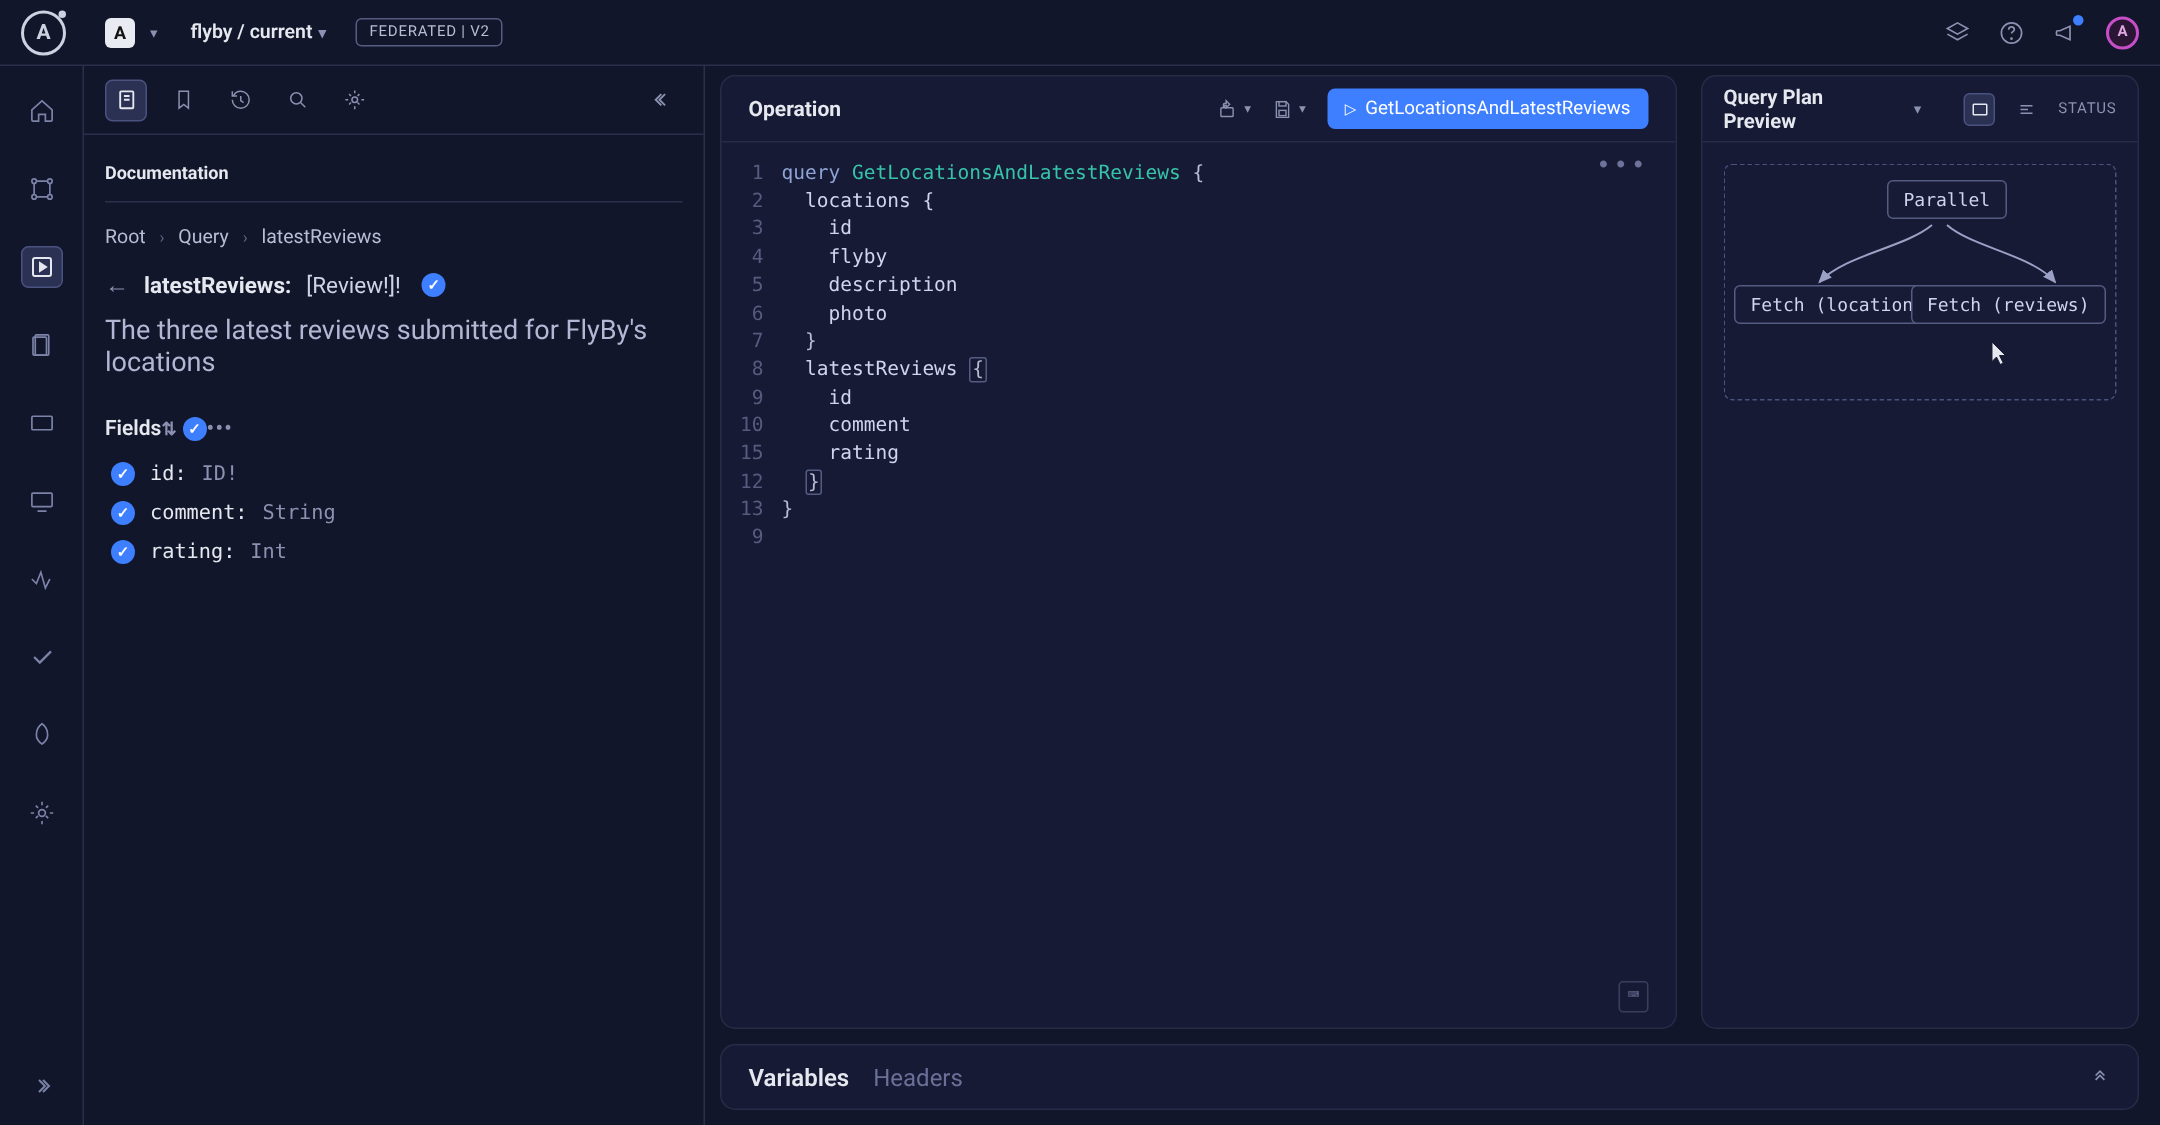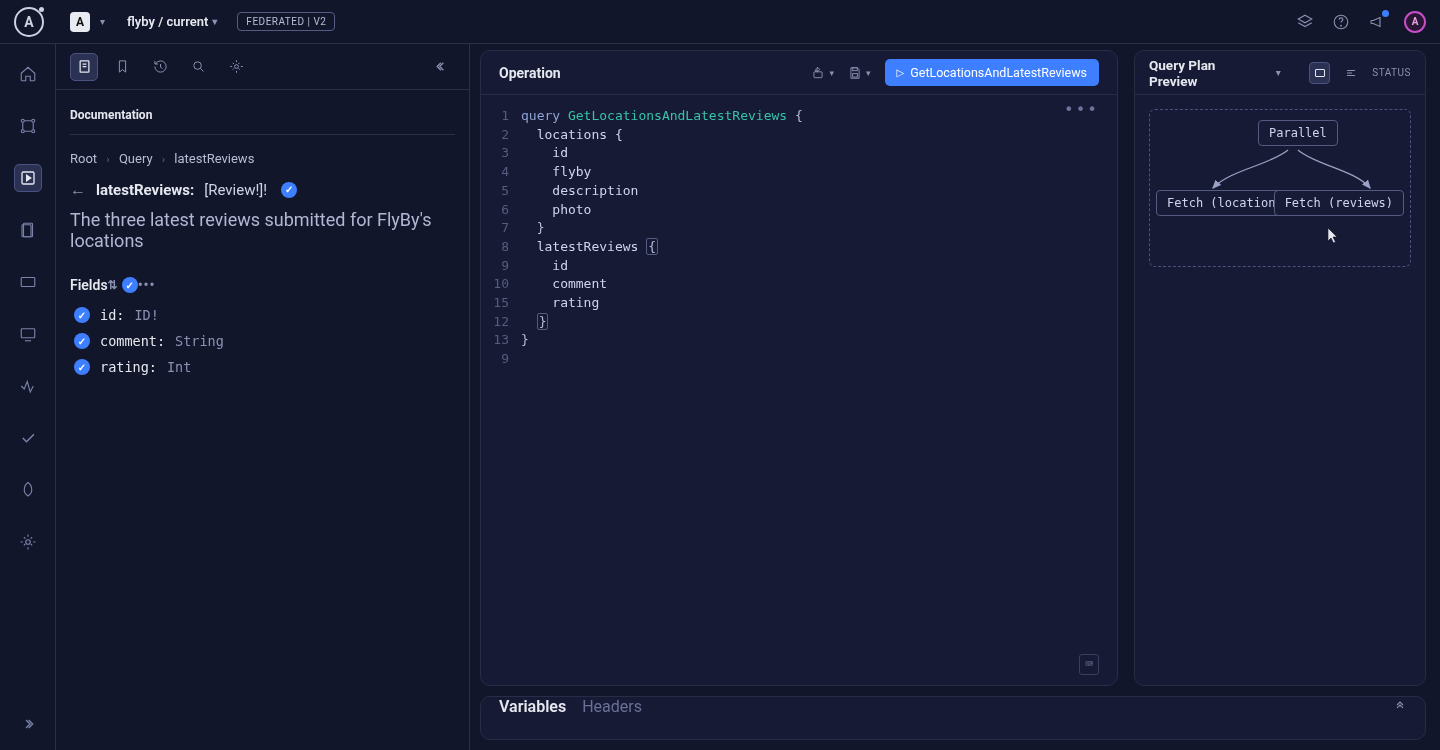--- a/index.html
+++ b/index.html
@@ -152,21 +152,21 @@
   .kw { color:#8fa3d4; }
   .op-name { color:#36c3a8; }
   .prop { color:#cfd4ef; }
   .curly { color:#b8bdd6; }
   .bracket-hl { border:1px solid #555c82; border-radius:2px; padding:0 1px; }
 
   
   .vars-panel {
     background:#161a34; border:1px solid #272c47; border-radius:10px;
     margin:0 14px 10px 10px; height:44px;
-    display:flex; padding:0 18px; gap:16px;
+    display:flex; align-items:center; padding:0 18px; gap:16px;
   }
   .vars-panel .tab-active { font-weight:600; }
   .vars-panel .tab-inactive { color:#6a7097; }
   .vars-expand { margin-left:auto; color:#8b91b0; }
 
   
   .plan-panel {
     width:292px; background:#161a34; border:1px solid #272c47; border-radius:10px;
     display:flex; flex-direction:column;
   }

